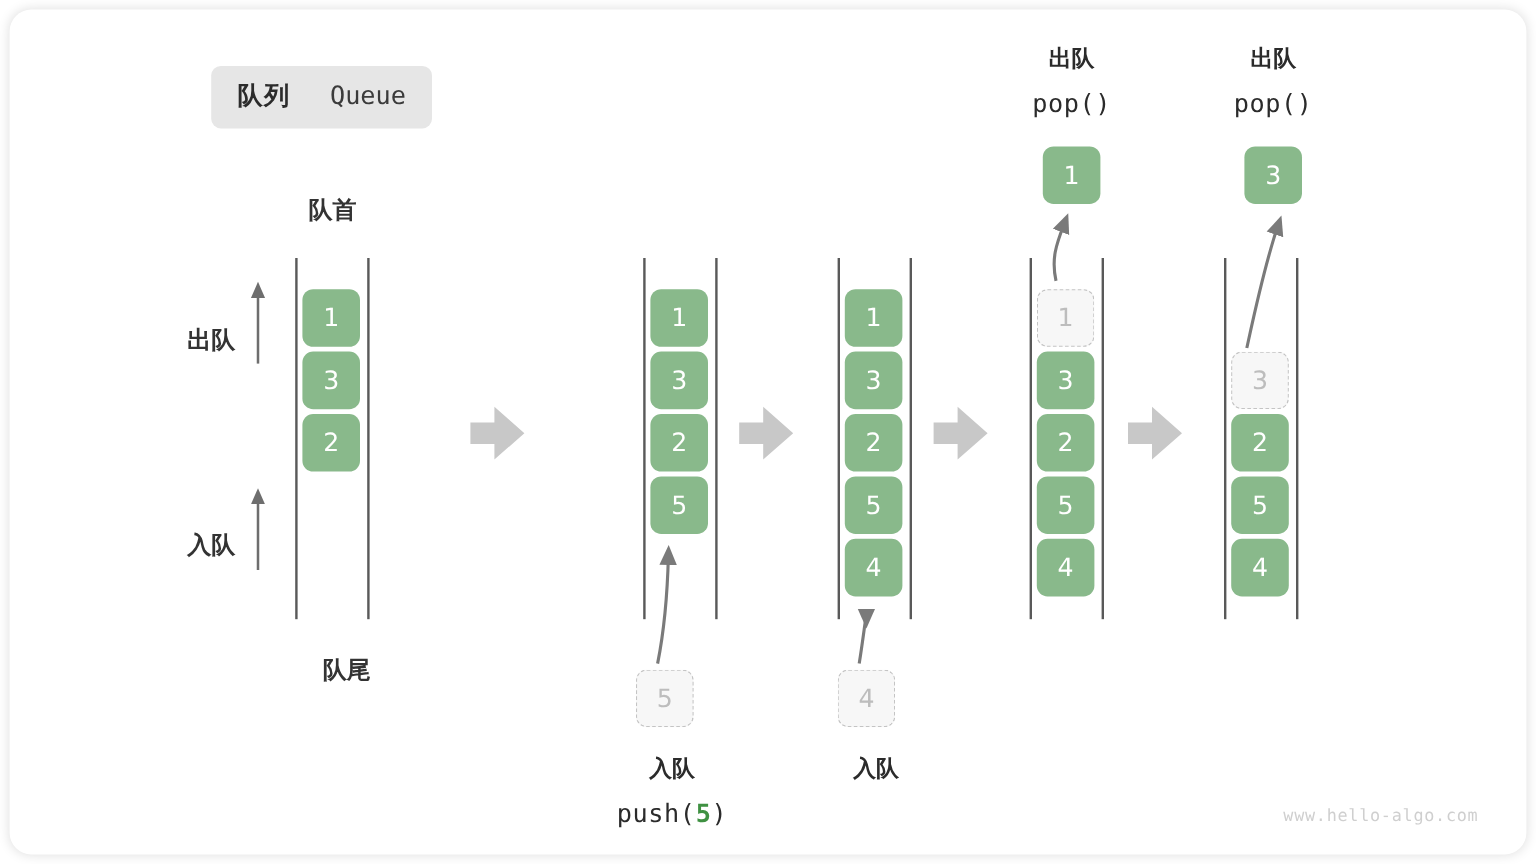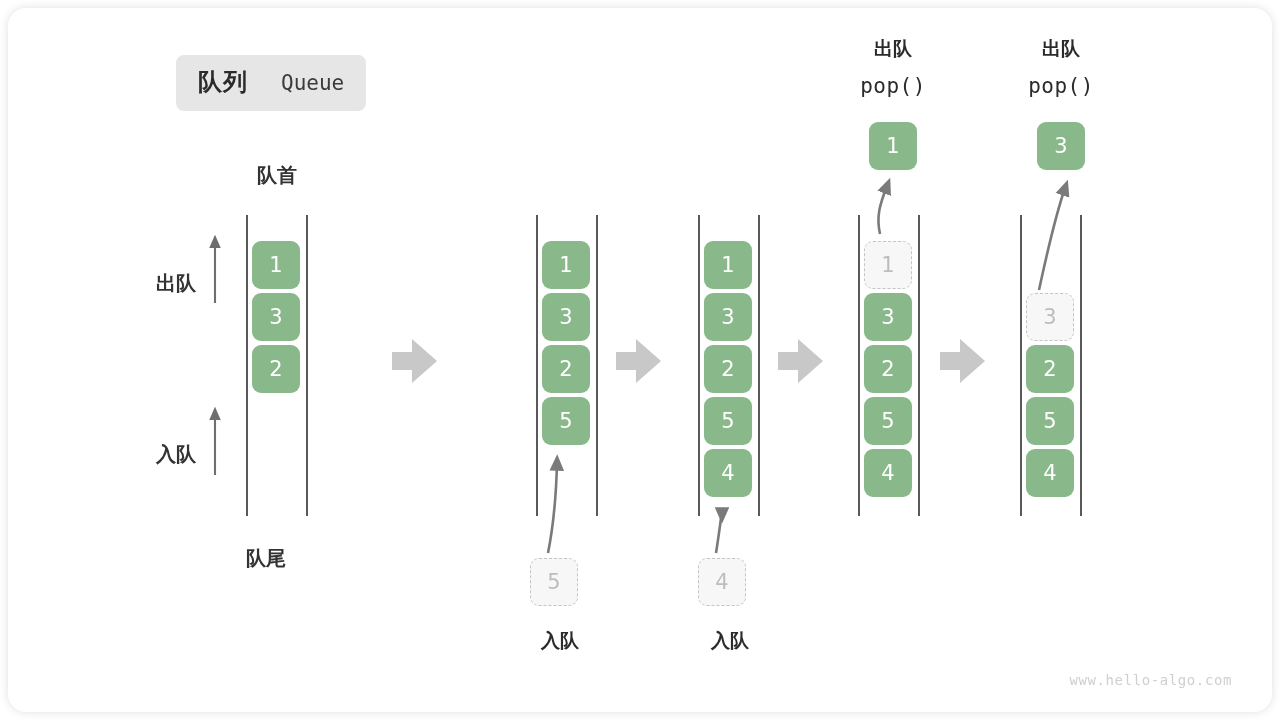--- a/index.html
+++ b/index.html
@@ -20,21 +20,21 @@
 
   
   #title-chip{
     left:168px;top:47px;
     background:#e6e6e6;
     border-radius:8px;
     padding:11px 22px 13px 22px;
     display:flex;align-items:baseline;gap:10px;
     color:#2b2b2b;
   }
-  #title-chip .cn{font-size:24px;font-weight:bold;letter-spacing:1px;}
+  #title-chip .cn{font-size:21px;font-weight:bold;letter-spacing:1px;}
   #title-chip .en{font-family:"DejaVu Sans Mono","Liberation Mono",monospace;font-size:21px;color:#3b3b3b;margin-left:23px;}
 
   
   .rail{width:1.6px;background:#595959;}
 
   
   .cell{
     width:48px;height:48px;
     border-radius:9px;
     display:flex;align-items:center;justify-content:center;
@@ -82,21 +82,21 @@
 <body>
 
 <div id="card">
 
   <div class="abs" id="title-chip">
     <span class="cn">队列</span>
     <span class="en">Queue</span>
   </div>
 
   <div class="abs cn-label" style="left:238px;top:154px;width:62px;text-align:center;">队首</div>
-  <div class="abs cn-label" style="left:238px;top:537px;width:62px;text-align:left;">队尾</div>
+  <div class="abs cn-label" style="left:250px;top:537px;width:62px;text-align:center;">队尾</div>
 
   <div class="abs cn-label" style="left:148px;top:262px;">出队</div>
   <div class="abs cn-label" style="left:148px;top:433px;">入队</div>
 
   <div class="abs rail" style="left:238px;top:207px;height:301px;"></div>
   <div class="abs rail" style="left:298px;top:207px;height:301px;"></div>
 
   <div class="abs cell filled" style="left:244px;top:233px;">1</div>
   <div class="abs cell filled" style="left:244px;top:285px;">3</div>
   <div class="abs cell filled" style="left:244px;top:337px;">2</div>
@@ -106,20 +106,21 @@
 
   <div class="abs cell filled" style="left:534px;top:233px;">1</div>
   <div class="abs cell filled" style="left:534px;top:285px;">3</div>
   <div class="abs cell filled" style="left:534px;top:337px;">2</div>
   <div class="abs cell filled" style="left:534px;top:389px;">5</div>
 
   <div class="abs cell ghost" style="left:522px;top:550px;">5</div>
 
   <div class="abs op-label" style="left:452px;top:620px;width:200px;">
     <span class="cn">入队</span>
+    <span class="code"><span>push(</span><span class="num">5</span><span>)</span></span>
   </div>
 
   <div class="abs rail" style="left:690px;top:207px;height:301px;"></div>
   <div class="abs rail" style="left:750px;top:207px;height:301px;"></div>
 
   <div class="abs cell filled" style="left:696px;top:233px;">1</div>
   <div class="abs cell filled" style="left:696px;top:285px;">3</div>
   <div class="abs cell filled" style="left:696px;top:337px;">2</div>
   <div class="abs cell filled" style="left:696px;top:389px;">5</div>
   <div class="abs cell filled" style="left:696px;top:441px;">4</div>

